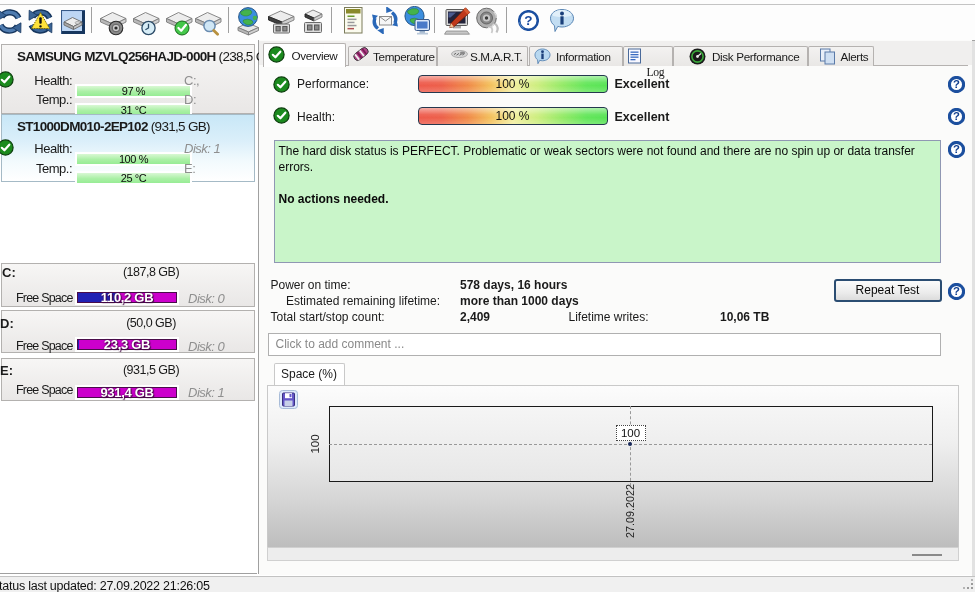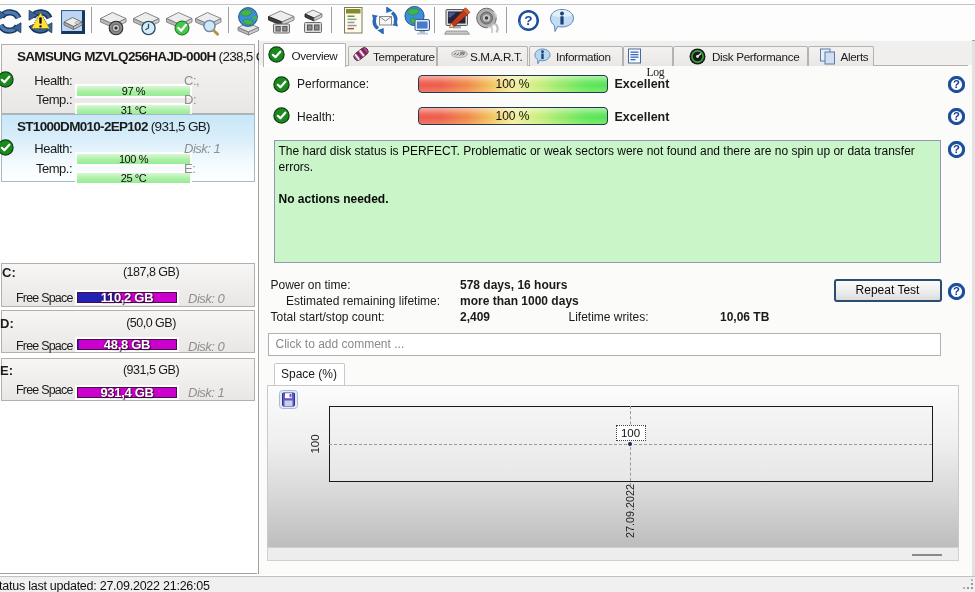--- a/index.html
+++ b/index.html
@@ -251,21 +251,21 @@
   <div class="ctext cbold" style="left:2px;top:264.5px;font-size:13px;">C:</div>
   <div class="ctext" style="left:96px;top:265px;width:110px;text-align:center;font-size:12.5px;letter-spacing:-0.5px;">(187,8 GB)</div>
   <div class="ctext" style="left:16px;top:291px;font-size:12.5px;letter-spacing:-0.8px;">Free Space</div>
   <div class="pbar" style="top:289.5px;background:linear-gradient(90deg,#2121b4 0%,#2121b4 41%,#cc00cc 41%,#cc00cc 100%);">110,2 GB</div>
   <div class="graylab itlab" style="left:188px;top:291px;">Disk: 0</div>
 
   <div class="ditem d1" style="top:309.5px;height:43px;"></div>
   <div class="ctext cbold" style="left:0px;top:315.5px;font-size:13px;">D:</div>
   <div class="ctext" style="left:96px;top:315.5px;width:110px;text-align:center;font-size:12.5px;letter-spacing:-0.5px;">(50,0 GB)</div>
   <div class="ctext" style="left:16px;top:339px;font-size:12.5px;letter-spacing:-0.8px;">Free Space</div>
-  <div class="pbar" style="top:337px;background:linear-gradient(90deg,#2121b4 0%,#2121b4 2%,#cc00cc 2%,#cc00cc 100%);">48,8 GB</div>
+  <div class="pbar" style="top:337px;background:linear-gradient(90deg,#2121b4 0%,#2121b4 2%,#cc00cc 2%,#cc00cc 100%);">23,3 GB</div>
   <div class="graylab itlab" style="left:188px;top:339px;">Disk: 0</div>
 
   <div class="ditem d1" style="top:357.5px;height:43.5px;"></div>
   <div class="ctext cbold" style="left:0px;top:363px;font-size:13px;">E:</div>
   <div class="ctext" style="left:96px;top:363px;width:110px;text-align:center;font-size:12.5px;letter-spacing:-0.5px;">(931,5 GB)</div>
   <div class="ctext" style="left:16px;top:383px;font-size:12.5px;letter-spacing:-0.8px;">Free Space</div>
   <div class="pbar" style="top:384.5px;background:#cc00cc;">931,4 GB</div>
   <div class="graylab itlab" style="left:188px;top:384.5px;">Disk: 1</div>
 
   <div class="abs" id="rightbg"></div>

